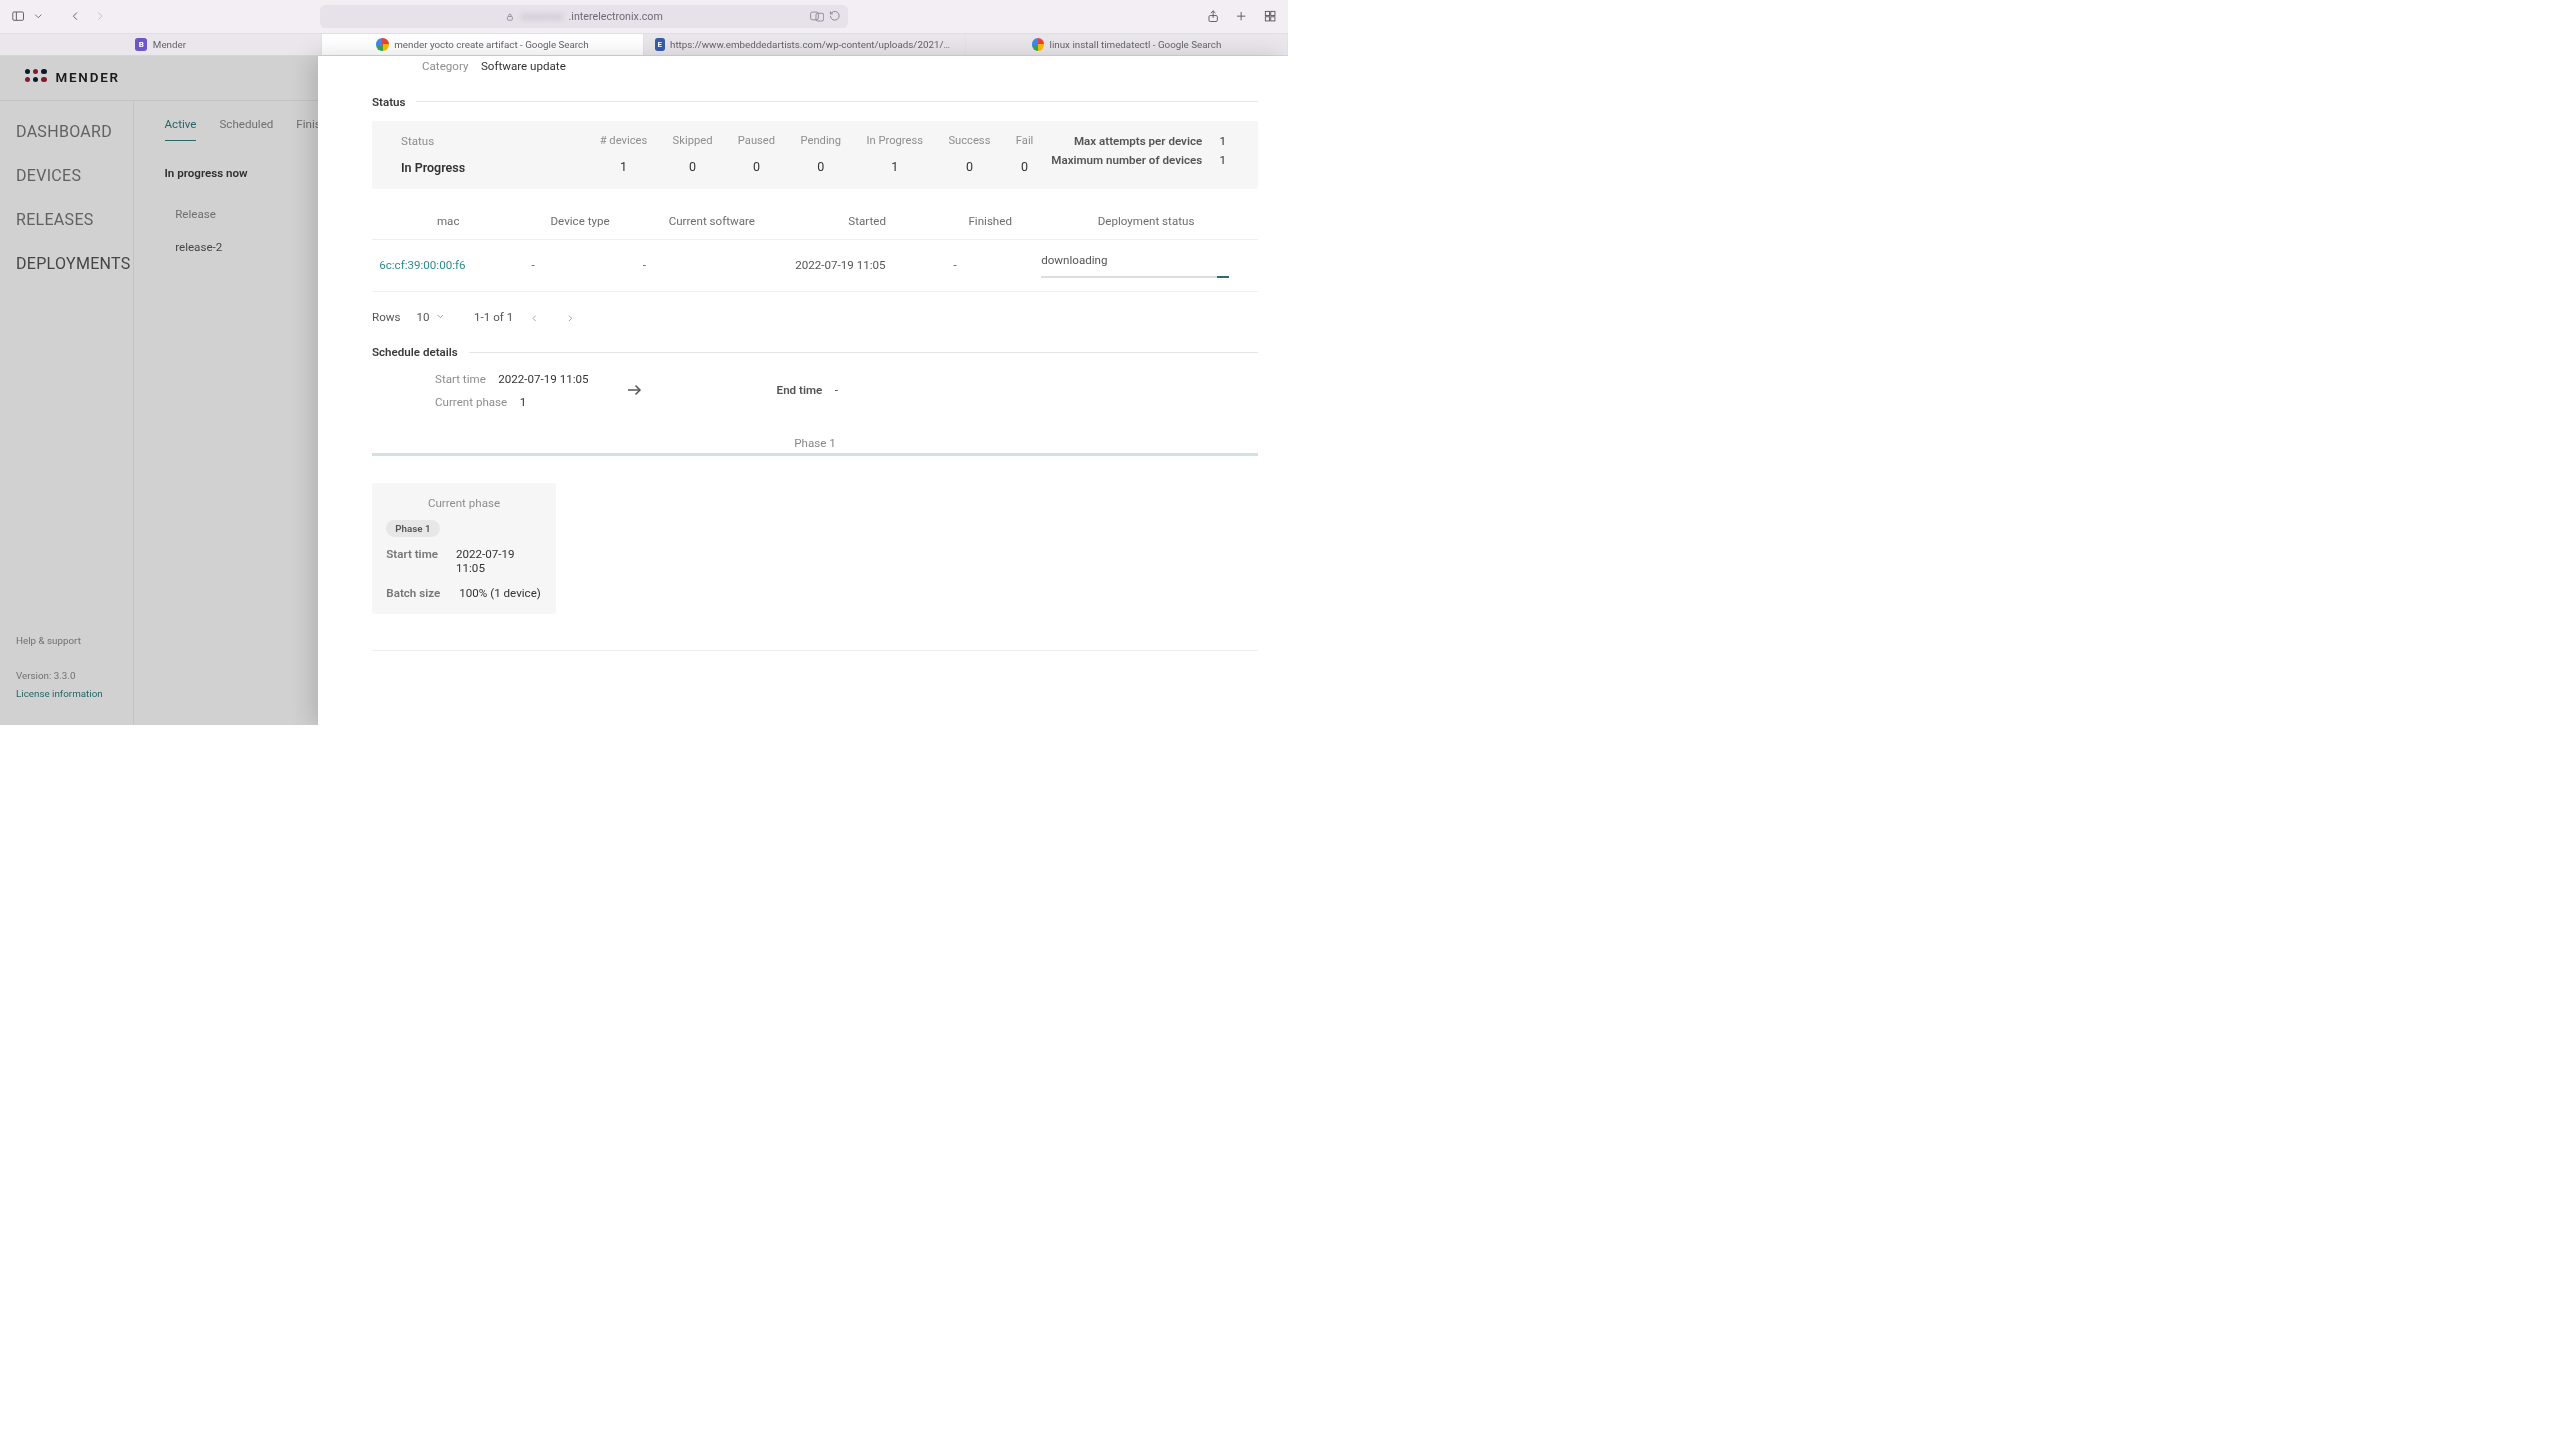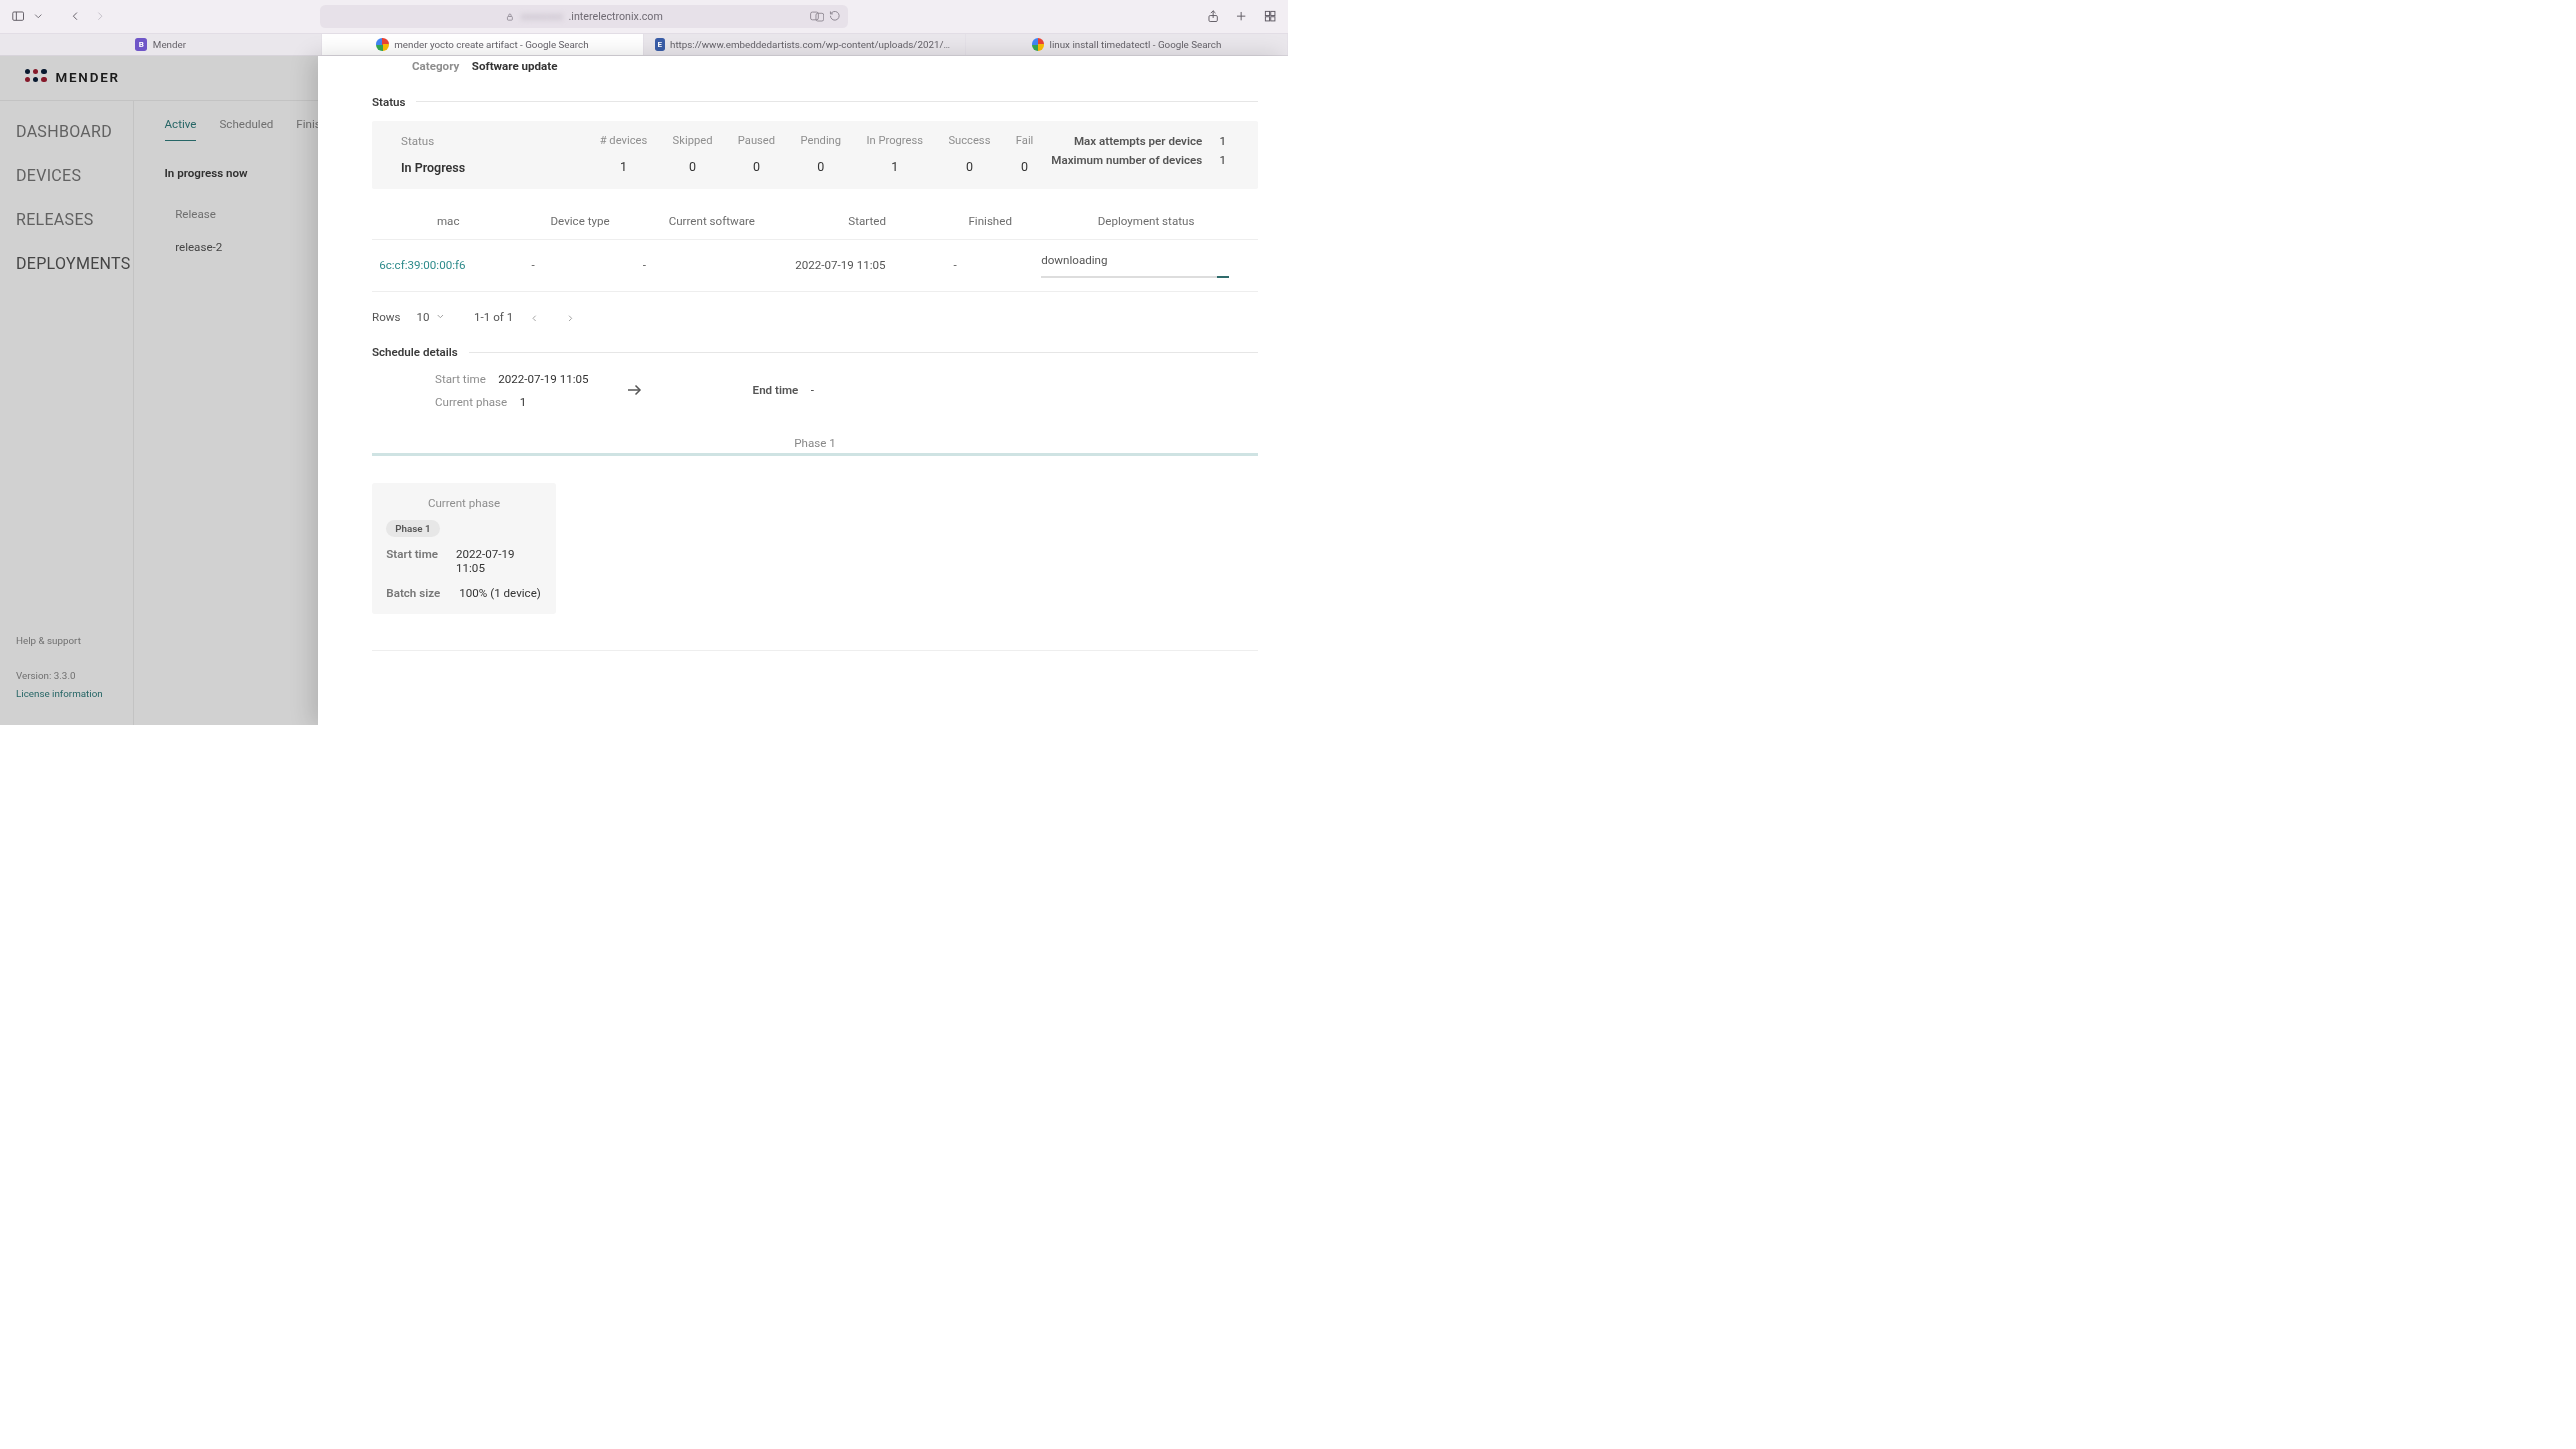--- a/index.html
+++ b/index.html
@@ -293,21 +293,21 @@
       <div class="subnav">
         <div class="release">Release</div>
         <div class="release-name">release-2</div>
       </div>
     </div>
   </div>
 
   <div class="app-dimmer"></div>
 
   <div class="flyout">
-    <div class="kv-row" style="margin-left:40px;font-weight:bold;">
+    <div class="kv-row" style="margin-left:50px;">
       <span class="k">Category</span>
       <span class="v">Software update</span>
     </div>
 
     <div class="sec-title">
       <span>Status</span>
     </div>
 
     <div class="status-box">
       <div class="status-left">
@@ -411,21 +411,21 @@
           </div>
         <div class="sg-pair">
             <span class="k">Current phase</span>
             <span class="v">1</span>
           </div>
       </div>
       <svg class="arrow-icon" width="18" height="18" viewBox="0 0 24 24" fill="none" stroke="currentColor" stroke-width="2">
           <line x1="4" y1="12" x2="20" y2="12"></line>
           <polyline points="14 6 20 12 14 18"></polyline>
         </svg>
-      <div class="sg-col" style="margin-left:74px;">
+      <div class="sg-col" style="margin-left:98px;">
         <div class="sg-pair">
             <span class="k" style="font-weight:600; color:#555;">End time</span>
             <span class="v">-</span>
           </div>
       </div>
     </div>
 
     <div class="phase-label">Phase 1</div>
     <div class="phase-line"></div>
 

